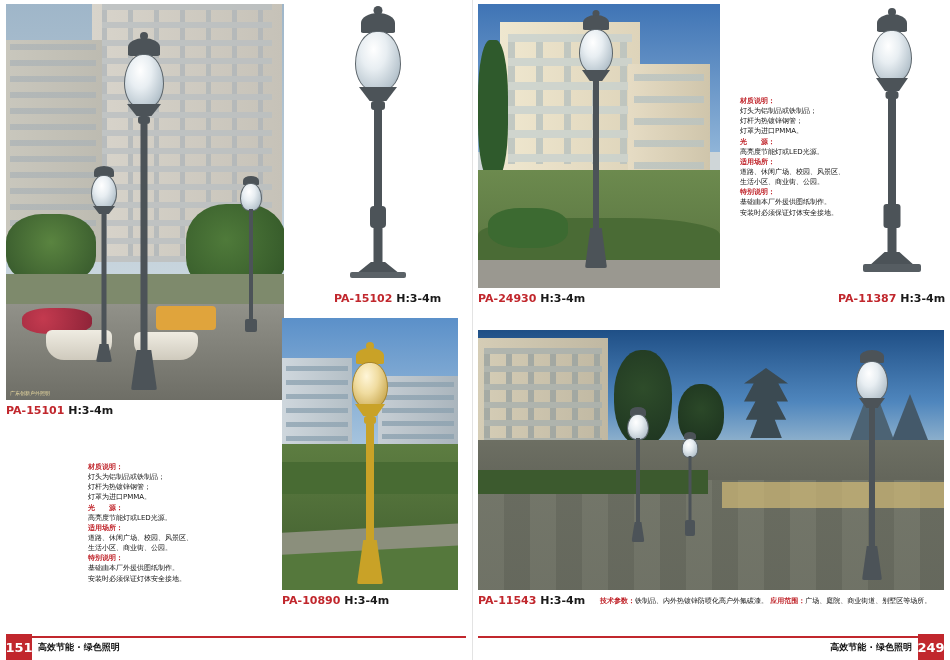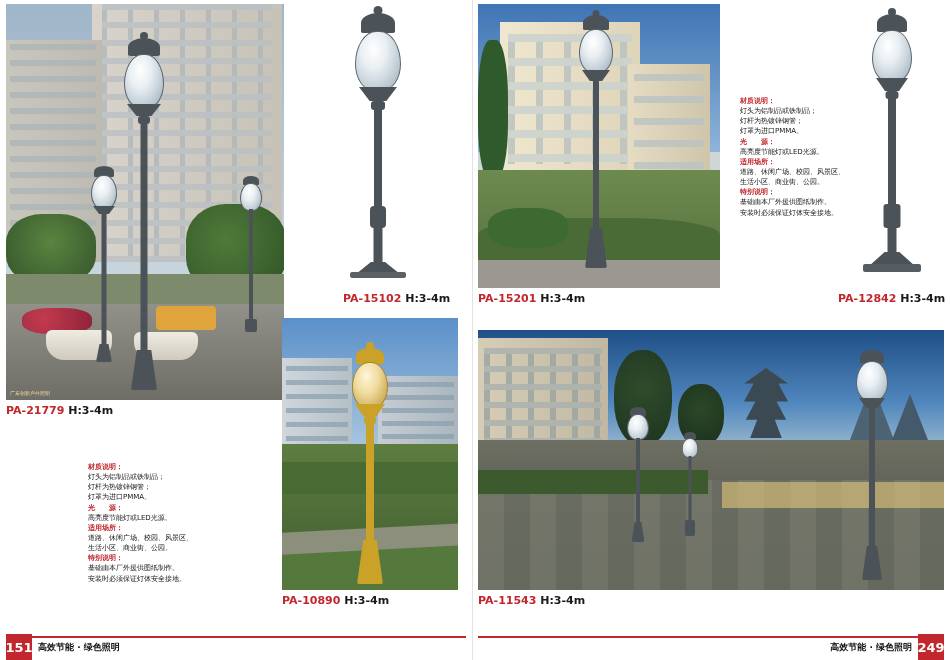--- a/index.html
+++ b/index.html
@@ -99,39 +99,39 @@
 
     <div class="lamp" style="left:228px;top:168px;width:34px;height:160px;">
       <div class="cap" style="top:4px;width:16px;height:9px;"></div>
       <div class="glass" style="top:11px;width:20px;height:26px;"></div>
       <div class="pole" style="top:37px;width:4px;height:110px;"></div>
       <div class="base" style="top:147px;width:12px;height:13px;"></div>
     </div>
     <div style="position:absolute;left:4px;bottom:4px;font-size:5px;color:#e8d9a0;">广东创新户外照明</div>
   </div>
   <div class="cap-label" style="left:6px;top:404px;">
-    <span>PA-21779</span>
+    <span>PA-15101</span>
     <span class="h">H:3-4m</span>
   </div>
 
   <div class="photo" style="left:296px;top:4px;width:162px;height:284px;background:#ffffff;">
     <div class="lamp" style="left:42px;top:2px;width:80px;height:278px;">
       <div class="finial" style="top:0;width:9px;height:9px;"></div>
       <div class="cap" style="top:7px;width:34px;height:20px;"></div>
       <div class="glass" style="top:25px;width:44px;height:58px;"></div>
       <div class="skirt" style="top:81px;width:38px;height:14px;"></div>
       <div class="collar" style="top:95px;width:14px;height:9px;"></div>
       <div class="pole" style="top:104px;width:8px;height:110px;"></div>
       <div class="collar" style="top:200px;width:16px;height:22px;border-radius:4px;"></div>
       <div class="pole" style="top:220px;width:9px;height:40px;"></div>
       <div class="base" style="top:256px;width:44px;height:12px;clip-path:polygon(34% 0,66% 0,100% 100%,0 100%);"></div>
       <div style="position:absolute;left:50%;transform:translateX(-50%);top:266px;width:56px;height:6px;background:#5b6267;border-radius:2px;"></div>
     </div>
   </div>
-  <div class="cap-label" style="left:334px;top:292px;margin-left:9px;">
+  <div class="cap-label" style="left:334px;top:292px;">
     <span>PA-15102</span>
     <span class="h">H:3-4m</span>
   </div>
 
   <div class="photo" style="left:478px;top:4px;width:242px;height:284px;">
     <div class="sky" style="height:52%;background:linear-gradient(#3f74b5,#8fb4d8);"></div>
     <div style="position:absolute;left:22px;top:18px;width:140px;height:150px;background:linear-gradient(90deg,#efe7cf,#ded4ba);"></div>
     <div style="position:absolute;left:30px;top:30px;width:124px;height:130px;
       background:repeating-linear-gradient(#c9d2cf 0 8px, transparent 8px 24px),
                  repeating-linear-gradient(90deg,#b8c2c0 0 7px, transparent 7px 28px);opacity:.8;"></div>
@@ -147,21 +147,21 @@
     <div class="lamp" style="left:90px;top:6px;width:56px;height:262px;">
       <div class="finial" style="top:0;width:7px;height:7px;"></div>
       <div class="cap" style="top:5px;width:26px;height:15px;"></div>
       <div class="glass" style="top:19px;width:32px;height:42px;"></div>
       <div class="skirt" style="top:60px;width:28px;height:11px;"></div>
       <div class="pole" style="top:71px;width:6px;height:150px;"></div>
       <div class="base" style="top:218px;width:22px;height:40px;clip-path:polygon(24% 0,76% 0,100% 100%,0 100%);"></div>
     </div>
   </div>
   <div class="cap-label" style="left:478px;top:292px;">
-    <span>PA-15201</span>
+    <span>PA-24930</span>
     <span class="h">H:3-4m</span>
   </div>
 
   <div class="spec" style="left:740px;top:96px;">
     <div class="hd">材质说明：</div>
     <div>灯头为铝制品或铁制品；</div>
     <div>灯杆为热镀锌钢管；</div>
     <div>灯罩为进口PMMA。</div>
     <div class="hd">光　　源：</div>
     <div>高亮度节能灯或LED光源。</div>
@@ -181,21 +181,21 @@
       <div class="skirt" style="top:70px;width:32px;height:13px;"></div>
       <div class="collar" style="top:83px;width:13px;height:8px;"></div>
       <div class="pole" style="top:91px;width:8px;height:118px;"></div>
       <div class="collar" style="top:196px;width:17px;height:24px;border-radius:3px;"></div>
       <div class="pole" style="top:218px;width:9px;height:30px;"></div>
       <div class="base" style="top:244px;width:46px;height:14px;clip-path:polygon(34% 0,66% 0,100% 100%,0 100%);"></div>
       <div style="position:absolute;left:50%;transform:translateX(-50%);top:256px;width:58px;height:8px;background:#565d62;border-radius:2px;"></div>
     </div>
   </div>
   <div class="cap-label" style="left:838px;top:292px;">
-    <span>PA-12842</span>
+    <span>PA-11387</span>
     <span class="h">H:3-4m</span>
   </div>
 
   <div class="photo" style="left:282px;top:318px;width:176px;height:272px;">
     <div class="sky" style="height:48%;background:linear-gradient(#5b90c9,#a9c6de);"></div>
     <div style="position:absolute;left:0;top:40px;width:70px;height:92px;background:linear-gradient(90deg,#cfd7dd,#b4bfc6);"></div>
     <div style="position:absolute;left:4px;top:48px;width:62px;height:80px;
       background:repeating-linear-gradient(#8fa4b2 0 5px, transparent 5px 14px);opacity:.8;"></div>
     <div style="position:absolute;left:96px;top:58px;width:80px;height:74px;background:linear-gradient(90deg,#c6ced4,#aab5bd);"></div>
     <div style="position:absolute;left:100px;top:64px;width:72px;height:64px;
@@ -279,20 +279,24 @@
       <div class="glass" style="top:8px;width:15px;height:18px;"></div>
       <div class="pole" style="top:26px;width:3px;height:66px;"></div>
       <div class="base" style="top:90px;width:10px;height:16px;"></div>
     </div>
   </div>
   <div class="cap-label" style="left:478px;top:594px;">
     <span>PA-11543</span>
     <span class="h">H:3-4m</span>
   </div>
 
+  <div class="tech" style="left:600px;top:596px;">
+    <span class="red">技术参数：</span><span>铁制品、内外热镀锌防喷化高户外氟碳漆。</span>
+    <span class="red">应用范围：</span><span>广场、庭院、商业街道、别墅区等场所。</span>
+  </div>
 
   <div class="gutter" style="left:472px;"></div>
 
   <div class="footer-line" style="left:6px;width:460px;"></div>
   <div class="footer" style="left:6px;">
     <div class="num">151</div>
     <div class="txt">高效节能 · 绿色照明</div>
   </div>
 
   <div class="footer-line" style="left:478px;width:466px;"></div>

